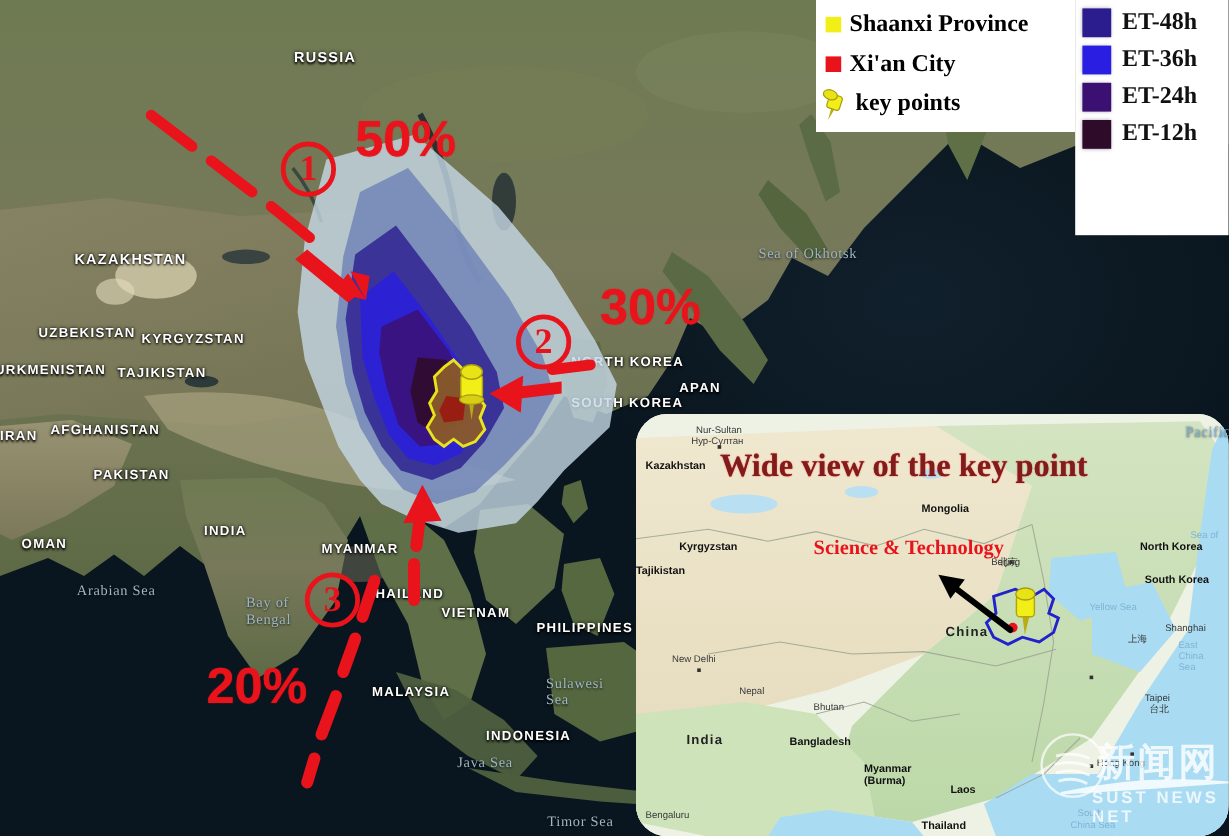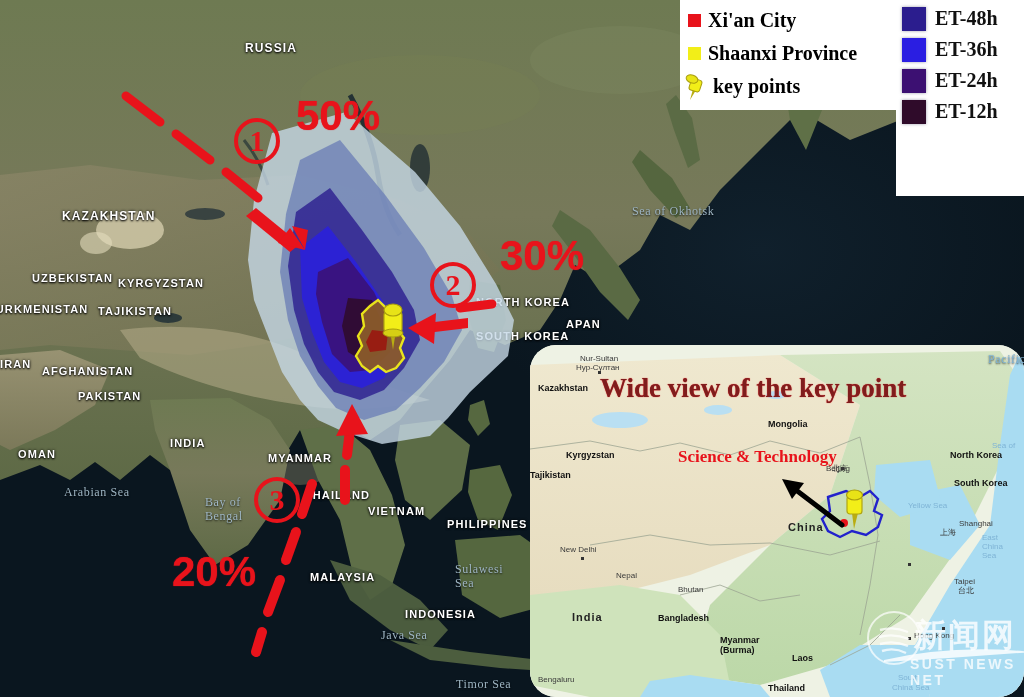--- a/index.html
+++ b/index.html
@@ -149,21 +149,21 @@
       <ellipse cx="420" cy="168" rx="10" ry="24" fill="#15242d" opacity="0.7"></ellipse>
     </svg>
 
     <div class="mlabel" style="left:222px;top:41px;font-size:12px;margin-left:23px;">RUSSIA</div>
     <div class="mlabel" style="left:62px;top:209px;font-size:12px;">KAZAKHSTAN</div>
     <div class="mlabel" style="left:32px;top:272px;">UZBEKISTAN</div>
     <div class="mlabel" style="left:118px;top:277px;">KYRGYZSTAN</div>
     <div class="mlabel" style="left:-12px;top:303px;">TURKMENISTAN</div>
     <div class="mlabel" style="left:98px;top:305px;">TAJIKISTAN</div>
     <div class="mlabel" style="left:0px;top:358px;">IRAN</div>
-    <div class="mlabel" style="left:42px;top:353px;margin-top:12px;">AFGHANISTAN</div>
+    <div class="mlabel" style="left:42px;top:353px;">AFGHANISTAN</div>
     <div class="mlabel" style="left:78px;top:390px;">PAKISTAN</div>
     <div class="mlabel" style="left:170px;top:437px;">INDIA</div>
     <div class="mlabel" style="left:18px;top:448px;">OMAN</div>
     <div class="mlabel" style="left:268px;top:452px;">MYANMAR</div>
     <div class="mlabel" style="left:305px;top:489px;">THAILAND</div>
     <div class="mlabel" style="left:368px;top:505px;">VIETNAM</div>
     <div class="mlabel" style="left:310px;top:571px;">MALAYSIA</div>
     <div class="mlabel" style="left:405px;top:608px;">INDONESIA</div>
     <div class="mlabel" style="left:447px;top:518px;">PHILIPPINES</div>
     <div class="mlabel" style="left:476px;top:296px;">NORTH KOREA</div>
@@ -242,26 +242,26 @@
   <svg class="pin" style="left:376px;top:300px;" width="34" height="52">
     <path d="M17,50 L14,30 L20,30 Z" fill="#b9ad12"></path>
     <rect x="8" y="12" width="18" height="20" rx="3" fill="#f2ee18" stroke="#b0a511" stroke-width="1.2"></rect>
     <ellipse cx="17" cy="10" rx="9" ry="6" fill="#e8e317" stroke="#a89d0e" stroke-width="1.2"></ellipse>
     <ellipse cx="17" cy="33" rx="10" ry="4" fill="#d6cf14" stroke="#a89d0e" stroke-width="1"></ellipse>
   </svg>
 
   <div id="legend">
     <div id="legend-left">
       <div class="leg-row">
+        <span class="leg-sq" style="background:#f2ee18;"></span>
+        <span class="leg-txt">Shaanxi Province</span>
+      </div>
+      <div class="leg-row">
         <span class="leg-sq" style="background:#e8131b;"></span>
         <span class="leg-txt">Xi'an City</span>
-      </div>
-      <div class="leg-row">
-        <span class="leg-sq" style="background:#f2ee18;"></span>
-        <span class="leg-txt">Shaanxi Province</span>
       </div>
       <div class="leg-row">
         <svg width="22" height="28" style="flex:0 0 auto;margin-left:-4px;">
           <path d="M6,27 L9,16 L12,17 Z" fill="#b9ad12"></path>
           <rect x="6" y="6" width="11" height="12" rx="2.5" transform="rotate(18 11 12)" fill="#f2ee18" stroke="#a89d0e" stroke-width="1"></rect>
           <ellipse cx="8" cy="6" rx="6" ry="4" transform="rotate(18 8 6)" fill="#e8e317" stroke="#a89d0e" stroke-width="1"></ellipse>
         </svg>
         <span class="leg-txt">key points</span>
       </div>
     </div>
@@ -356,21 +356,21 @@
 
     <div class="ilabel" style="left:50px;top:9px;">Nur-Sultan</div>
     <div class="ilabel" style="left:46px;top:18px;">Нур-Султан</div>
     <div class="ilabel bold" style="left:8px;top:38px;">Kazakhstan</div>
     <div class="ilabel bold" style="left:36px;top:105px;">Kyrgyzstan</div>
     <div class="ilabel bold" style="left:0px;top:125px;">Tajikistan</div>
     <div class="ilabel bold" style="left:238px;top:74px;">Mongolia</div>
     <div class="ilabel big" style="left:258px;top:176px;">China</div>
     <div class="ilabel" style="left:296px;top:119px;">Beijing</div>
     <div class="ilabel" style="left:302px;top:118px;">北京</div>
-    <div class="ilabel" style="left:396px;top:174px;padding-left:33px;">Shanghai</div>
+    <div class="ilabel" style="left:408px;top:174px;padding-left:33px;">Shanghai</div>
     <div class="ilabel" style="left:410px;top:182px;">上海</div>
     <div class="ilabel" style="left:424px;top:232px;">Taipei</div>
     <div class="ilabel" style="left:428px;top:240px;">台北</div>
     <div class="ilabel bold" style="left:420px;top:105px;">North Korea</div>
     <div class="ilabel bold" style="left:424px;top:133px;">South Korea</div>
     <div class="ilabel sea" style="left:378px;top:156px;">Yellow Sea</div>
     <div class="ilabel sea" style="left:452px;top:188px;width:36px;white-space:normal;line-height:9px;">East China Sea</div>
     <div class="ilabel sea" style="left:462px;top:96px;">Sea of</div>
     <div class="ilabel" style="left:30px;top:200px;">New Delhi</div>
     <div class="ilabel" style="left:86px;top:226px;">Nepal</div>

